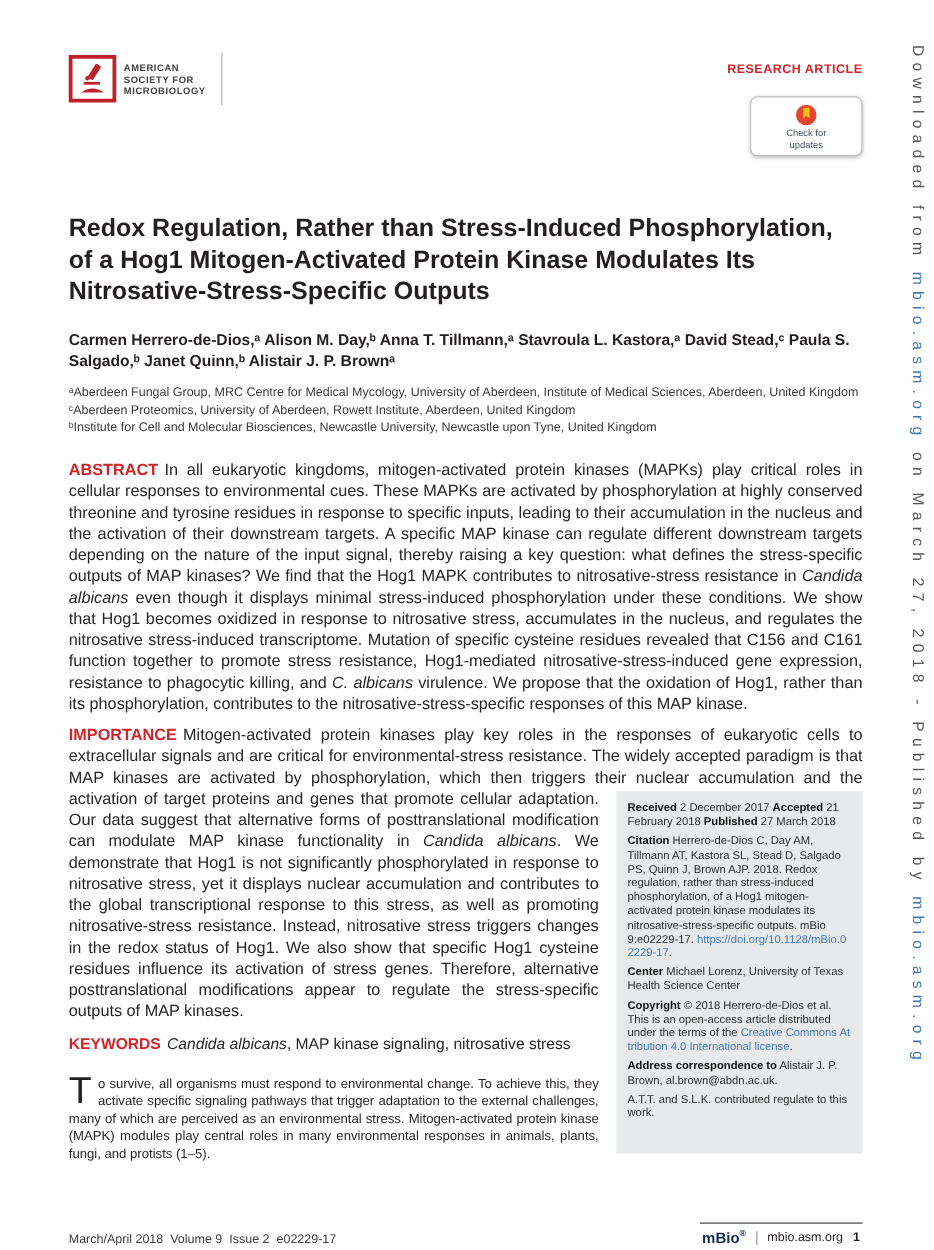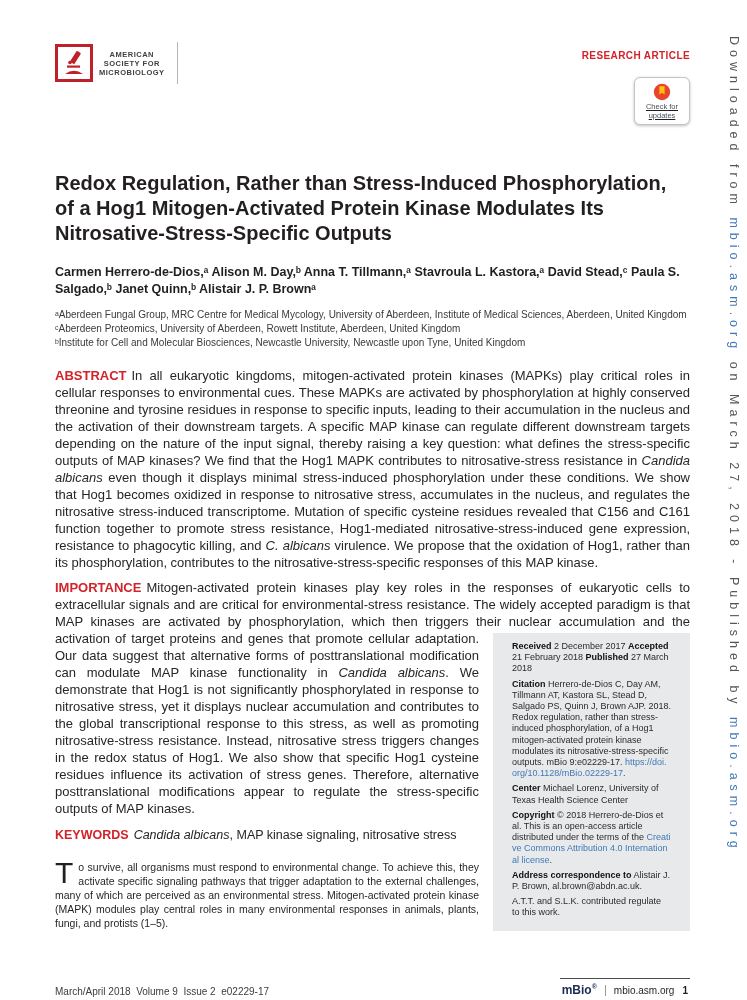--- a/index.html
+++ b/index.html
@@ -5,54 +5,54 @@
   html,body { margin:0; padding:0; background:#f2f2f2; }
   .page {
     position:relative; width:747px; height:1000px; background:#ffffff;
     font-family:"Liberation Sans", sans-serif; color:#231f20; overflow:hidden;
     margin:0 auto;
   }
   .content { margin:0 55px; width:635px; }
 
   
   .header { display:flex; justify-content:space-between; align-items:flex-start; padding-top:42px; }
-  .logos { display:flex; align-items:center;text-align:center; }
+  .logos { display:flex; align-items:center; }
   .asm-logo { display:flex; align-items:center; gap:6px; }
   .asm-box { width:38px; height:38px; border:3px solid #c0202a; box-sizing:border-box;
              display:flex; align-items:center; justify-content:center; }
   .asm-text { font-size:7.5px; font-weight:bold; color:#414042; letter-spacing:.5px; line-height:9px; }
   .asm-text span { display:block; }
   .logo-divider { width:1px; height:42px; background:#b5b5b5; margin:0 12px; }
   .mbio-logo { font-size:31px; font-weight:bold; color:#1a2c55; letter-spacing:-.5px; line-height:34px; }
   .mbio-logo sup { font-size:9px; font-weight:normal; }
   .header-right { display:flex; flex-direction:column; align-items:flex-end; padding-top:8px; }
   .article-type { color:#d2232a; font-weight:bold; font-size:10px; letter-spacing:.4px; }
   .crossmark { margin-top:16px; width:48px; border:1px solid #c4c4c4; border-radius:6px; background:#fff;
                box-shadow:0 1px 3px rgba(0,0,0,.25); display:flex; flex-direction:column; align-items:center;
-               padding:5px 3px 4px; cursor:pointer;text-decoration:underline; }
+               padding:5px 20px 4px; cursor:pointer; }
   .cm-text { font-size:7.5px; line-height:8.5px; color:#44505c; text-align:center; margin-top:2px; }
   .cm-text span { display:block; }
 
   
   h1.title { font-size:20px; line-height:25px; margin:46px 0 0; font-weight:bold; color:#231f20; }
   .authors { margin:18px 0 0; font-size:12.5px; font-weight:bold; line-height:17px; }
   .affils { margin-top:10px; }
   .affil { margin:0 0 1px; font-size:10px; line-height:13px; color:#3a3a3a; padding-left:7px; text-indent:-7px; }
 
   
   .para { font-size:13px; line-height:17px; text-align:justify; margin:0; color:#262626; }
   .abstract { margin-top:18px; }
   .importance { margin-top:8px; }
   .sec-label { color:#d2232a; font-weight:bold; margin-right:5px; }
   .para i, .keywords i { font-style:italic; }
   .keywords { margin-top:10px; font-size:12.5px; text-align:left; }
 
   
   .infobox { float:right; display:block; width:197px; box-sizing:border-box; background:#e8e9ea;
-             margin:3px 0 10px 14px; padding:8px 19px; font-size:9px; line-height:11.2px;
+             margin:3px 0 10px 14px; padding:8px 9px; font-size:9px; line-height:11.2px;
              text-align:left; text-indent:0; color:#2b2b2b; min-height:290px; font-weight:normal; }
   .ib-p { display:block; margin-bottom:4px; }
   .ib-p b { font-weight:bold; color:#111; }
   .ib-link { color:#4079b8; text-decoration:none; word-break:break-all; }
 
   
   .bodytext { margin-top:16px; font-size:10.5px; line-height:14px; text-align:justify; color:#231f20; }
   .dropcap { float:left; font-size:30px; line-height:24px; padding:1px 5px 0 0; }
 
   

